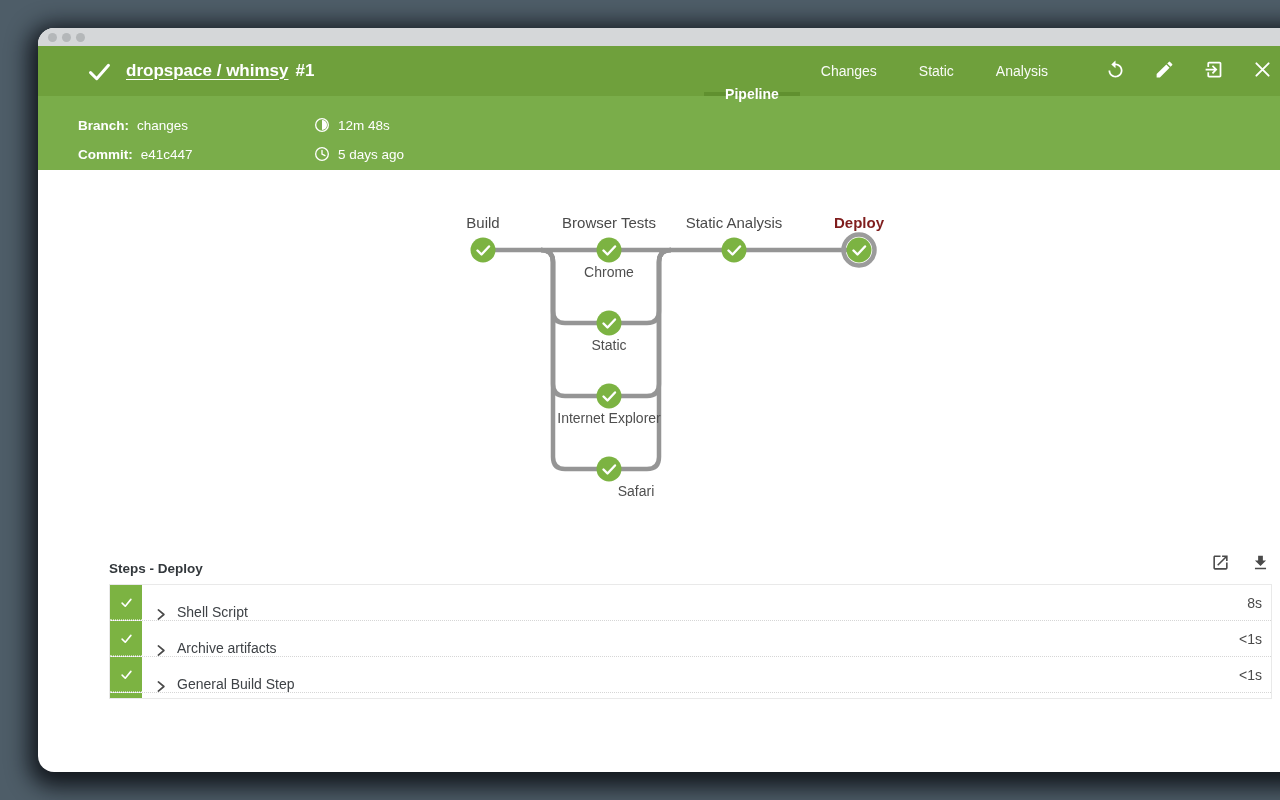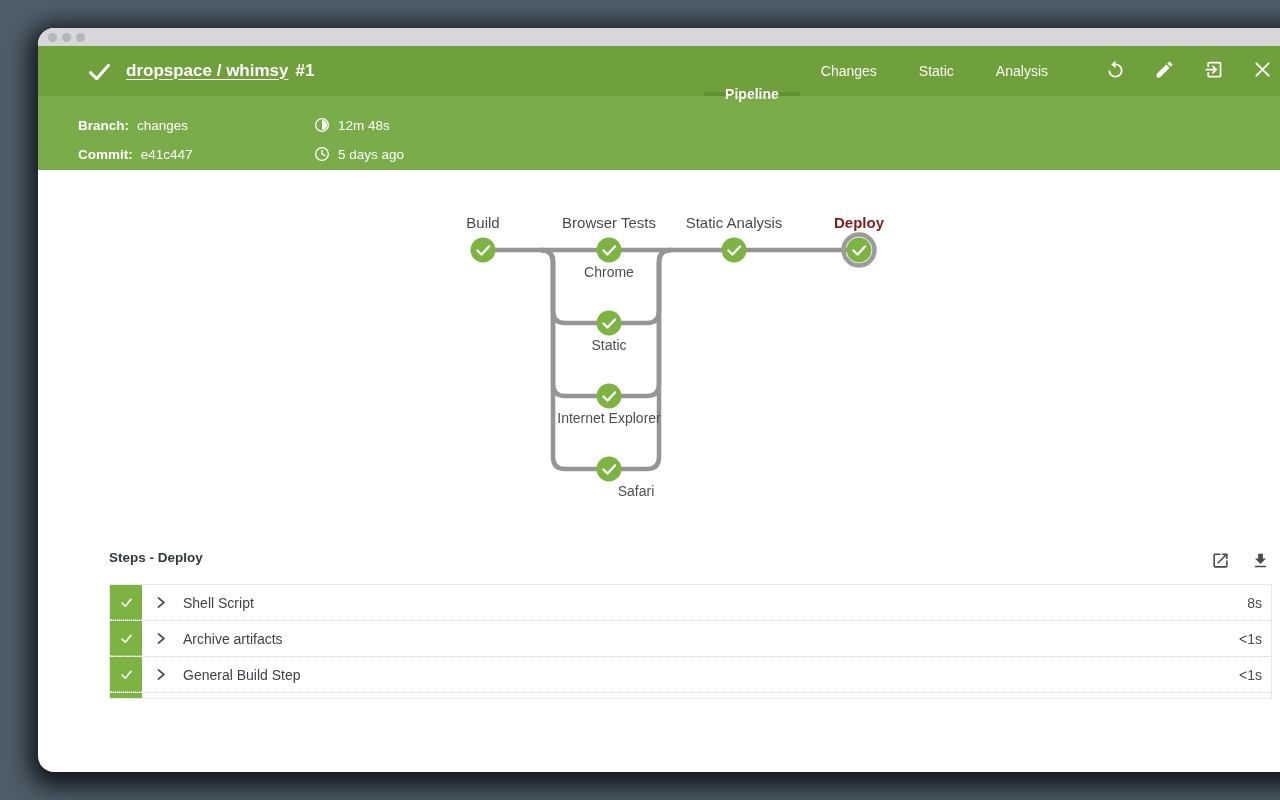--- a/index.html
+++ b/index.html
@@ -63,37 +63,37 @@
     position:absolute; transform:translateX(-50%); top:44px;
     font-size:15px; color:#4A4A4A; white-space:nowrap;
   }
   .stage-label.selected { font-weight:700; color:#7f1d1d;text-align:center; }
   .branch-label {
     position:absolute; transform:translateX(-50%);
     font-size:14px; color:#4F4F4F; white-space:nowrap;
   }
   
   .steps { margin:40px 40px 0 40px; }
-  .steps-header { display:flex; align-items:flex-start; justify-content:space-between; height:26px; }
+  .steps-header { display:flex; align-items:flex-end; justify-content:space-between; height:26px; }
   .steps-title { font-size:13.5px; font-weight:700; color:#33383C; }
   .steps-actions { display:flex; align-items:center; gap:16px; }
   .steps-actions .icon-btn2 { width:24px; height:24px; display:flex; align-items:center; justify-content:center; cursor:pointer; background:none; border:none; }
   .steps-actions svg { width:19px; height:19px; fill:#4A4A4A; }
   .steps-table { margin-top:8px; border:1px solid #E9E9E9; background:#fff; }
   .step-row {
     display:flex; align-items:stretch; height:36px; cursor:pointer; background:#fff;
     border-bottom:1px dotted #D6D6D6;
   }
   .step-row:last-of-type { border-bottom:none; }
   .step-status {
     width:32px; background:#7CB342; display:flex; align-items:center; justify-content:center;
     flex:0 0 32px; border-bottom:1px dotted rgba(255,255,255,0.55);
   }
   .step-status svg { width:15px; height:15px; }
-  .step-main { display:flex; align-items:center; gap:17px; padding-left:15px; flex:1 1 auto; }
+  .step-main { display:flex; align-items:flex-end; gap:11px; padding-left:15px; flex:1 1 auto; }
   .chevron { width:9px; height:11px; display:flex; }
   .step-name { font-size:14px; color:#3E4246; }
   .step-time { display:flex; align-items:center; padding-right:9px; font-size:14px; color:#4A4A4A; }
   .green-stub { width:32px; height:5px; background:#7CB342; }
 </style>
 </head>
 <body>
 
 <div class="window">
 

